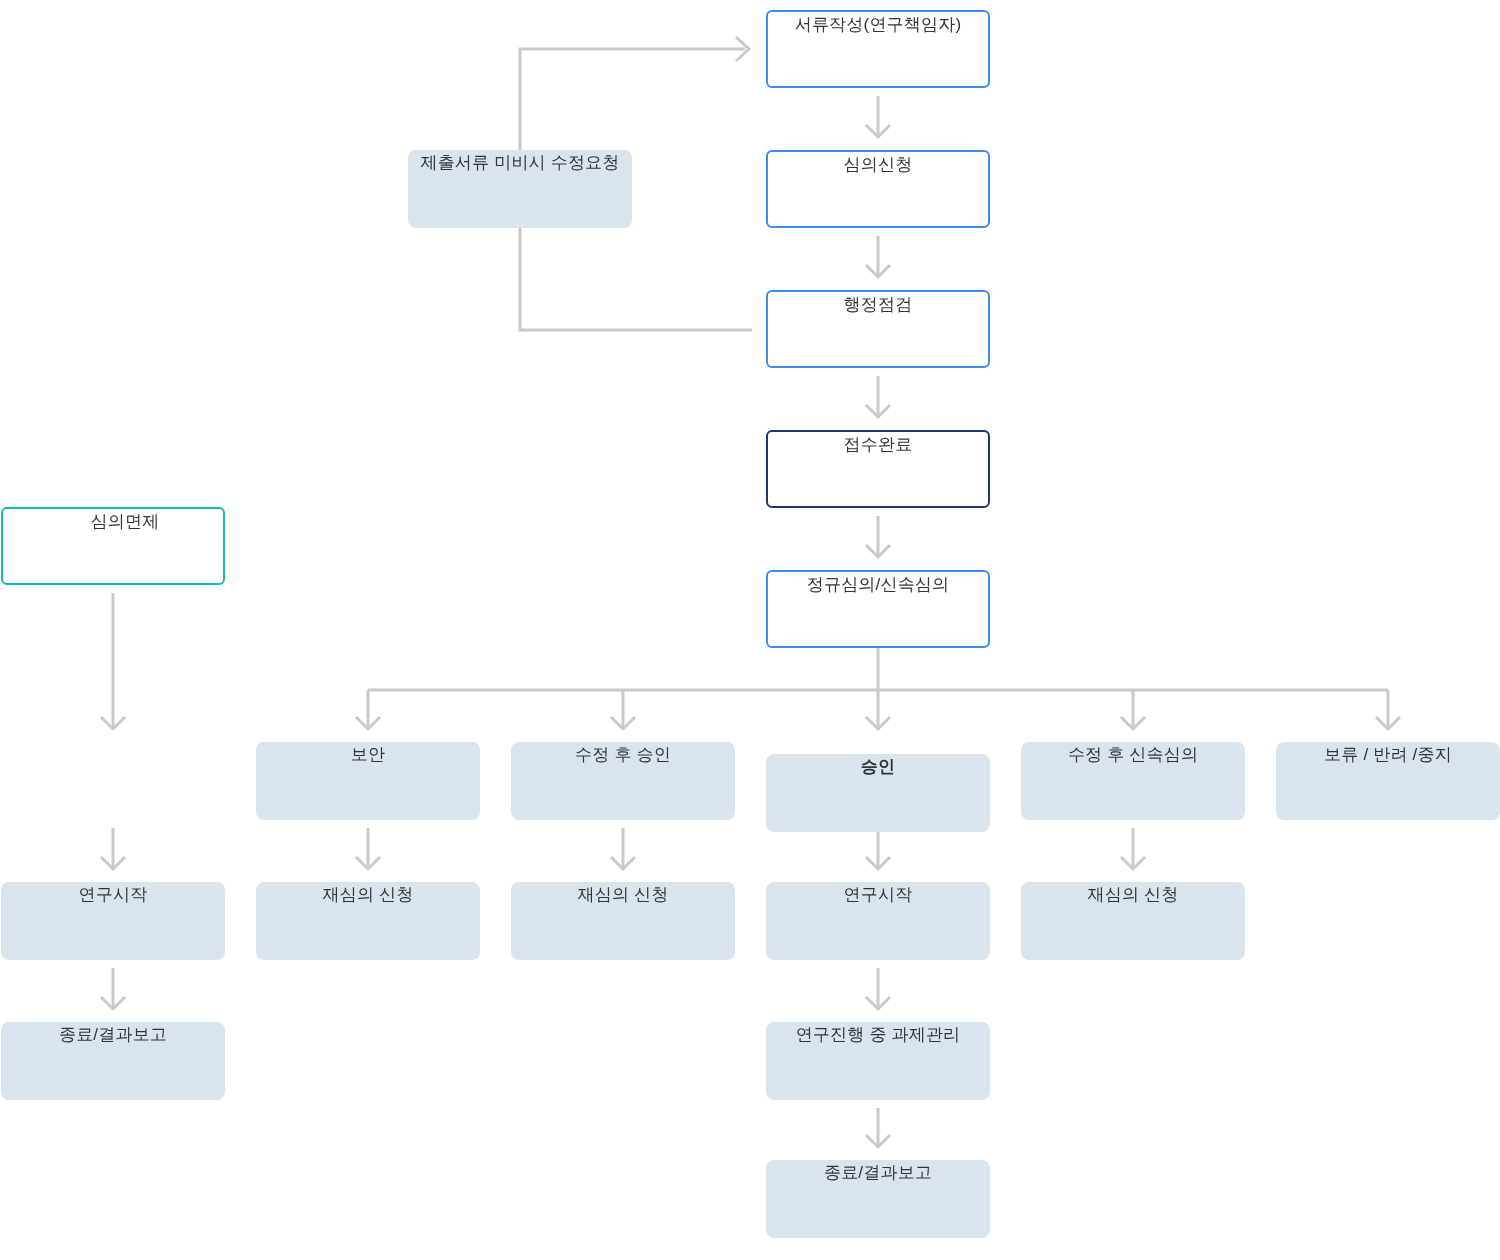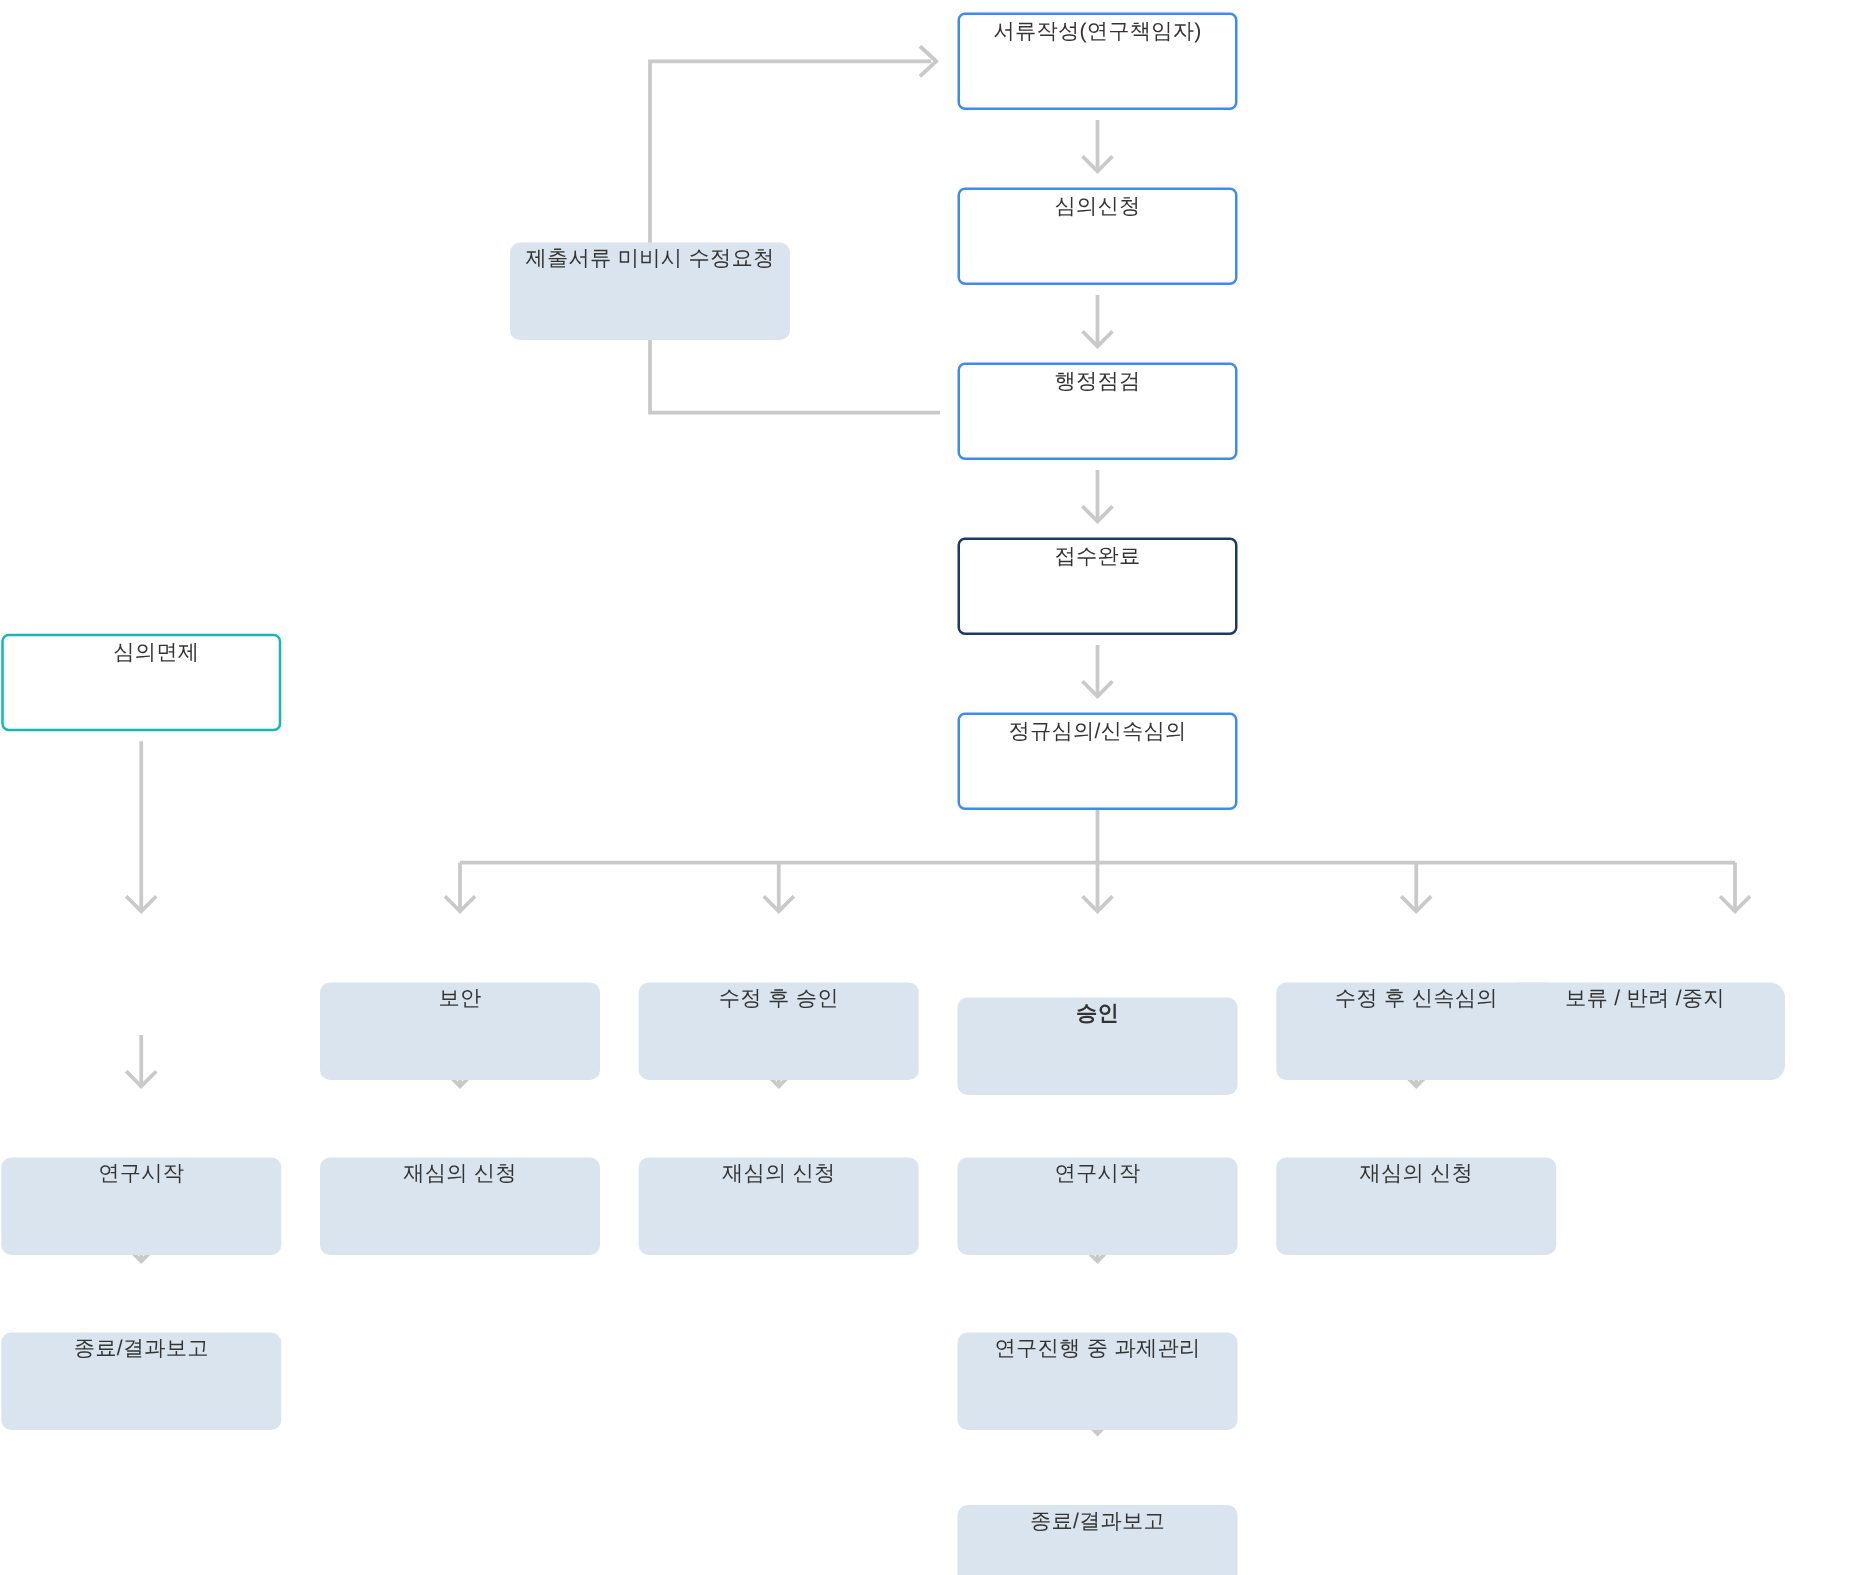--- a/index.html
+++ b/index.html
@@ -59,21 +59,20 @@
     border-width:2.5px;
   }
   .outline.teal{
     border-color:var(--accent-teal);
     padding-left:24px;
   }
   .filled{
     background:var(--node-fill);
     border:none;
     border-radius:8px;
-    margin-top:44px;
   }
 </style>
 </head>
 <body>
 
 <div class="canvas">
 
   <svg class="edges" viewBox="0 0 1500 1260" xmlns="http://www.w3.org/2000/svg">
 
     <path class="edge" d="M752,330 H520 V49 H745"></path>
@@ -170,21 +169,21 @@
   </div>
   <div class="node filled" style="left:511px;top:742px;">
     <span>수정 후 승인</span>
   </div>
   <div class="node filled" style="left:766px;top:754px;font-weight:bold;">
     <span>승인</span>
   </div>
   <div class="node filled" style="left:1021px;top:742px;">
     <span>수정 후 신속심의</span>
   </div>
-  <div class="node filled" style="left:1204px;top:742px;border-radius:12px;">
+  <div class="node filled" style="left:1276px;top:742px;">
     <span>보류 / 반려 /중지</span>
   </div>
 
   <div class="node filled" style="left:1px;top:882px;">
     <span>연구시작</span>
   </div>
   <div class="node filled" style="left:256px;top:882px;">
     <span>재심의 신청</span>
   </div>
   <div class="node filled" style="left:511px;top:882px;">

